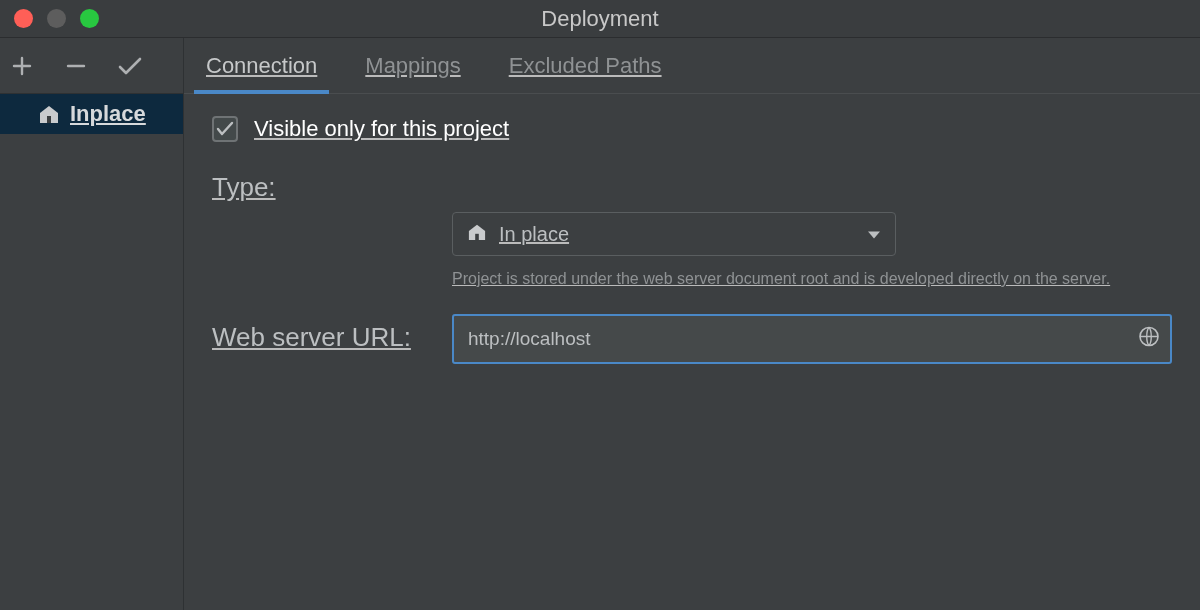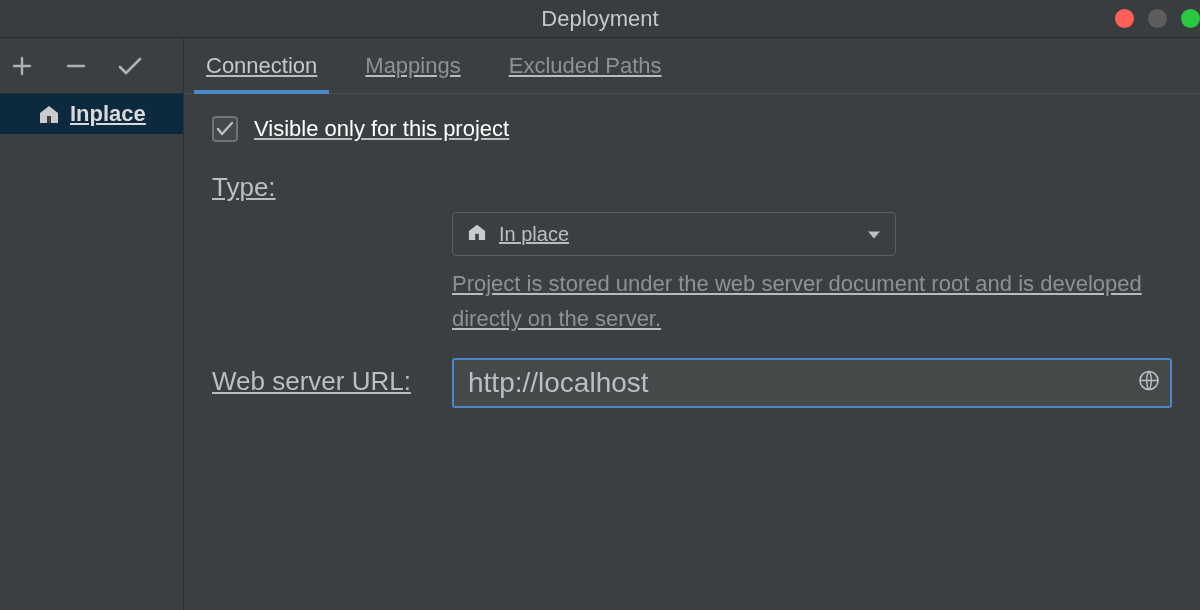--- a/index.html
+++ b/index.html
@@ -13,21 +13,20 @@
   }
 
   
   .titlebar {
     height: 38px;
     background: #3a3d3f;
     display: flex;
     align-items: center;
     position: relative;
     border-bottom: 1px solid #2b2d2f;
-    justify-content: flex-end;
   }
   .traffic {
     display: flex;
     gap: 14px;
     padding-left: 14px;
   }
   .dot {
     width: 19px; height: 19px; border-radius: 50%;
   }
   .dot.red    { background:#ff5f57; }
@@ -170,37 +169,37 @@
   .select .chev {
     position:absolute;
     right:14px;
     top:50%;
     transform:translateY(-50%);
   }
 
   .hint {
     max-width: 700px;
     color:#8f9294;
-    font-size:22px;
+    font-size:16px;
     line-height:1.6;
     margin-top:10px;
   }
 
   .text-input-wrap {
     position:relative;
     width: 720px;
   }
   .text-input {
     width:100%;
     height:50px;
     background:#45494a;
     border:2px solid #4a88c7;
     border-radius:3px;
     color:#bcbfc1;
-    font-size:28px;
+    font-size:19px;
     padding: 0 46px 0 14px;
     outline:none;
     font-family:inherit;
   }
   .globe {
     position:absolute;
     right:12px; top:50%;
     transform:translateY(-50%);
     color:#bcbfc1;
     cursor:pointer;

